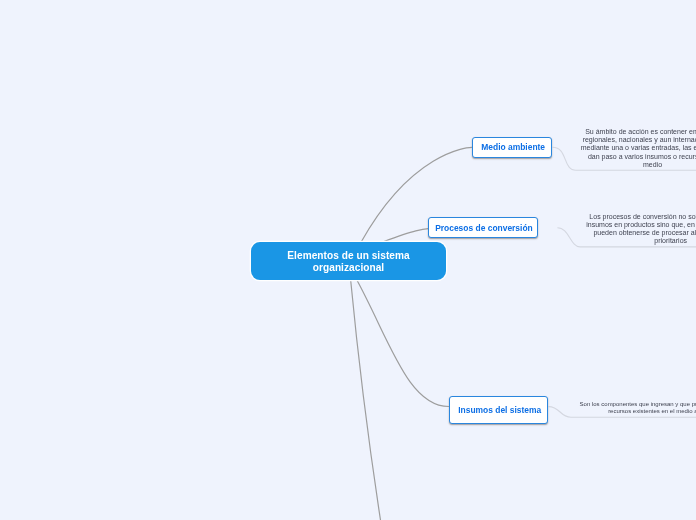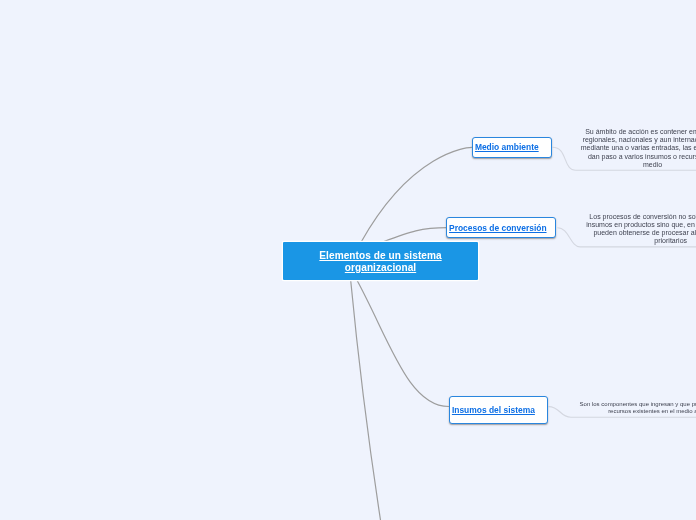--- a/index.html
+++ b/index.html
@@ -28,35 +28,33 @@
     left: 0; top: 0;
     width: 696px; height: 520px;
     overflow: visible;
   }
   svg.links path { fill: none; }
   .node {
     position: absolute;
     box-sizing: border-box;
     display: flex;
     align-items: center;
-    justify-content: flex-start;
+    justify-content: center;
     text-align: center;
-    text-decoration: underline;
   }
   .root-node {
     padding-top: 1.6px;
     background: #1a96e5;
     color: #ffffff;
-    border-radius: 1px;
+    border-radius: 9px;
     font-weight: bold;
     font-size: 10.1px;
     line-height: 12px;
     letter-spacing: 0.05px;
     box-shadow: 0 0 0 1.3px #ffffff;
-    margin-left: 32px;
   }
   .sub-node {
     padding-left: 2px;
     background: #ffffff;
     border: 1.5px solid #2a86de;
     border-radius: 3px;
     color: #0d6fe5;
     font-weight: bold;
     font-size: 8.45px;
     letter-spacing: 0px;
@@ -93,21 +91,21 @@
   </svg>
 
   <div class="node root-node" style="left:251px; top:242.3px; width:195px; height:38px;">
     <span>Elementos de un sistema organizacional</span>
   </div>
 
   <div class="node sub-node" style="left:471.9px; top:136.9px; width:80.6px; height:21px;">
     <span>Medio ambiente</span>
   </div>
 
-  <div class="node sub-node" style="left:446px; top:217.2px; width:109.9px; height:20.9px;">
+  <div class="node sub-node" style="left:428px; top:217.2px; width:109.9px; height:20.9px;">
     <span>Procesos de conversión</span>
   </div>
 
   <div class="node sub-node" style="left:448.9px; top:396.1px; width:99.6px; height:28px;">
     <span>Insumos del sistema</span>
   </div>
 
   <div class="leaf-text" style="left:580px; top:128.25px; width:145px; font-size:7px; line-height:8.1px;">Su ámbito de acción es contener empresas regionales, nacionales y aun internacionales, mediante una o varias entradas, las empresas dan paso a varios insumos o recursos del medio</div>
 
   <div class="leaf-text" style="left:585.2px; top:213.1px; width:171px; font-size:7px; line-height:8px;">Los procesos de conversión no solo convierten a los insumos en productos sino que, en ocasiones también pueden obtenerse de procesar algunos productos prioritarios</div>

